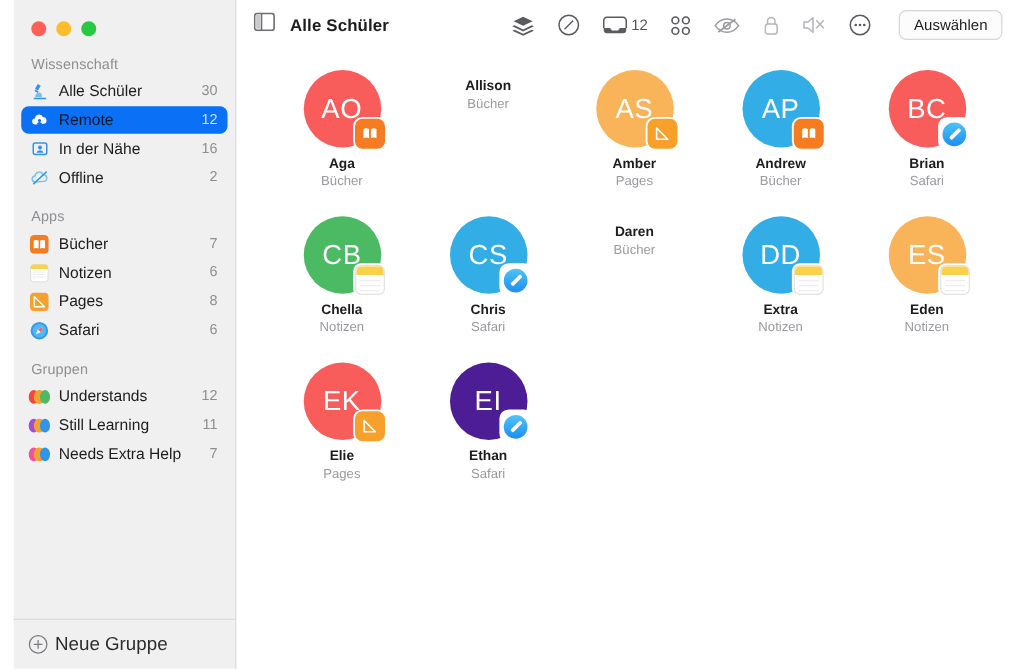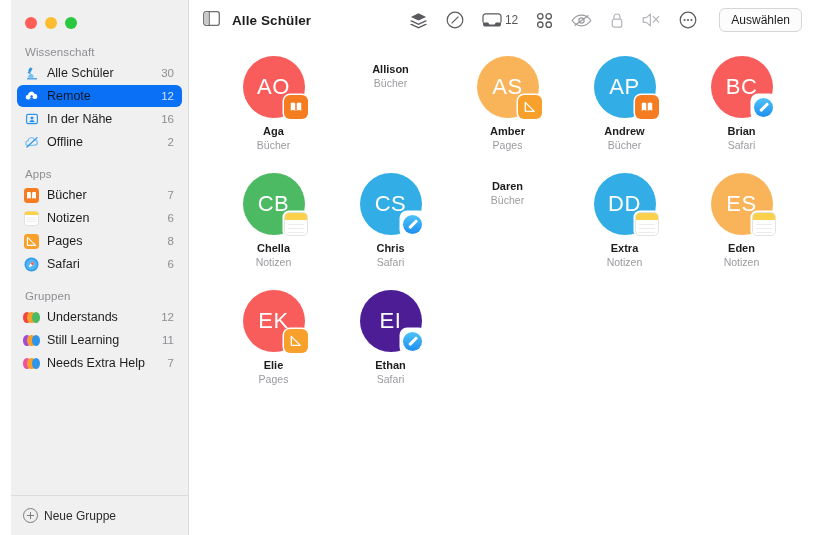--- a/index.html
+++ b/index.html
@@ -92,21 +92,21 @@
     width: 15px; height: 15px;
     border: 1.2px solid #7c7c80;
     border-radius: 50%;
     position: relative;
   }
   .plus-circle::before, .plus-circle::after {
     content: ""; position: absolute; background: #7c7c80;
   }
   .plus-circle::before { left: 3px; right: 3px; top: 6px; height: 1.2px; }
   .plus-circle::after { top: 3px; bottom: 3px; left: 6px; width: 1.2px; }
-  .footer-label { font-size: 12px; color: #2c2c2e; }
+  .footer-label { font-size: 15px; color: #2c2c2e; }
 
   
   .main {
     flex: 1;
     display: flex;
     flex-direction: column;
     background: #ffffff;
   }
   .toolbar {
     height: 40px;

